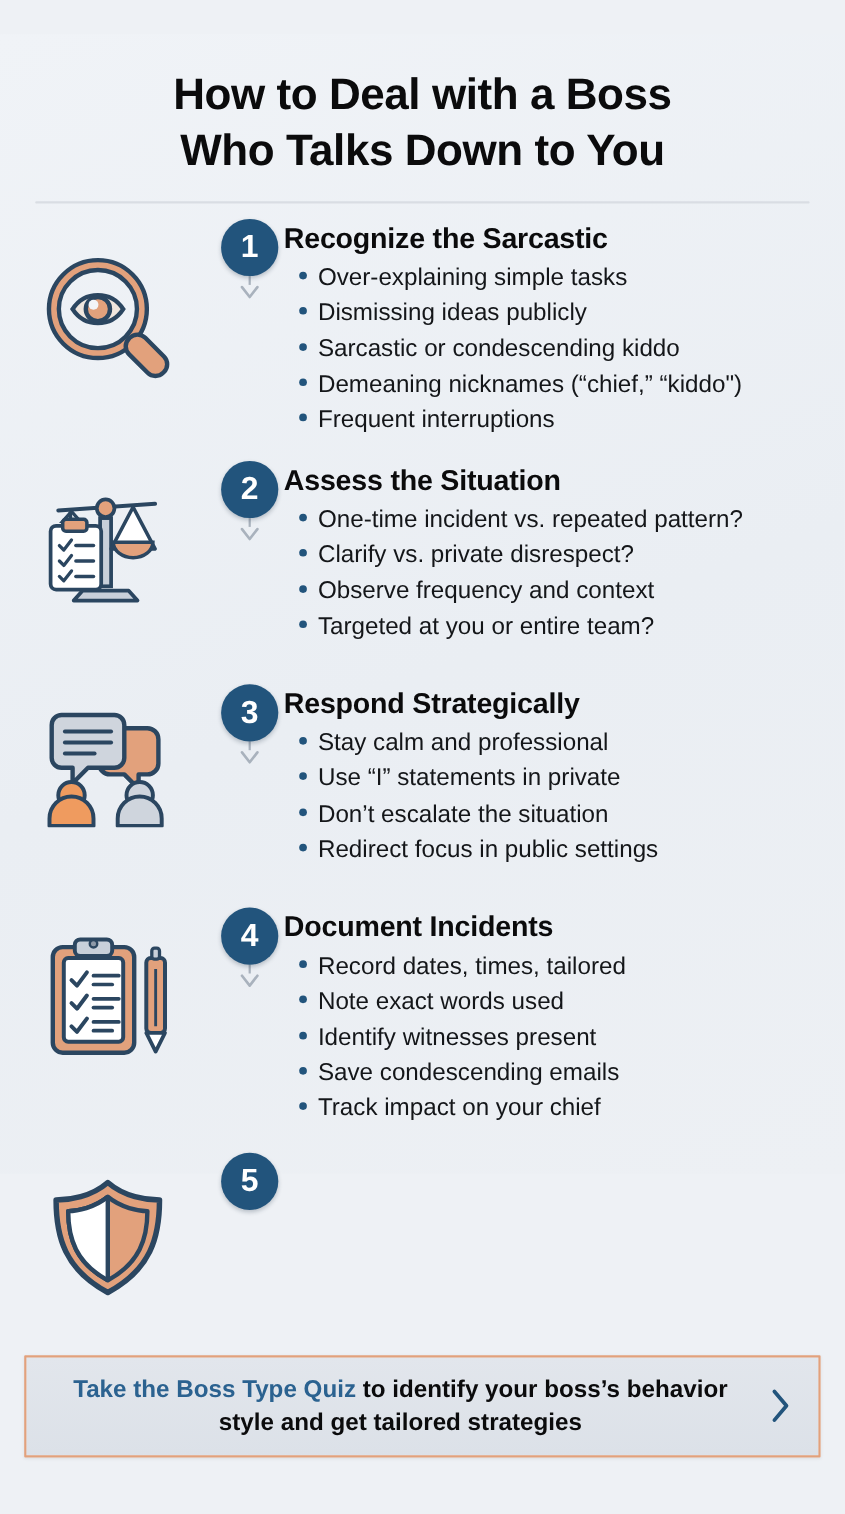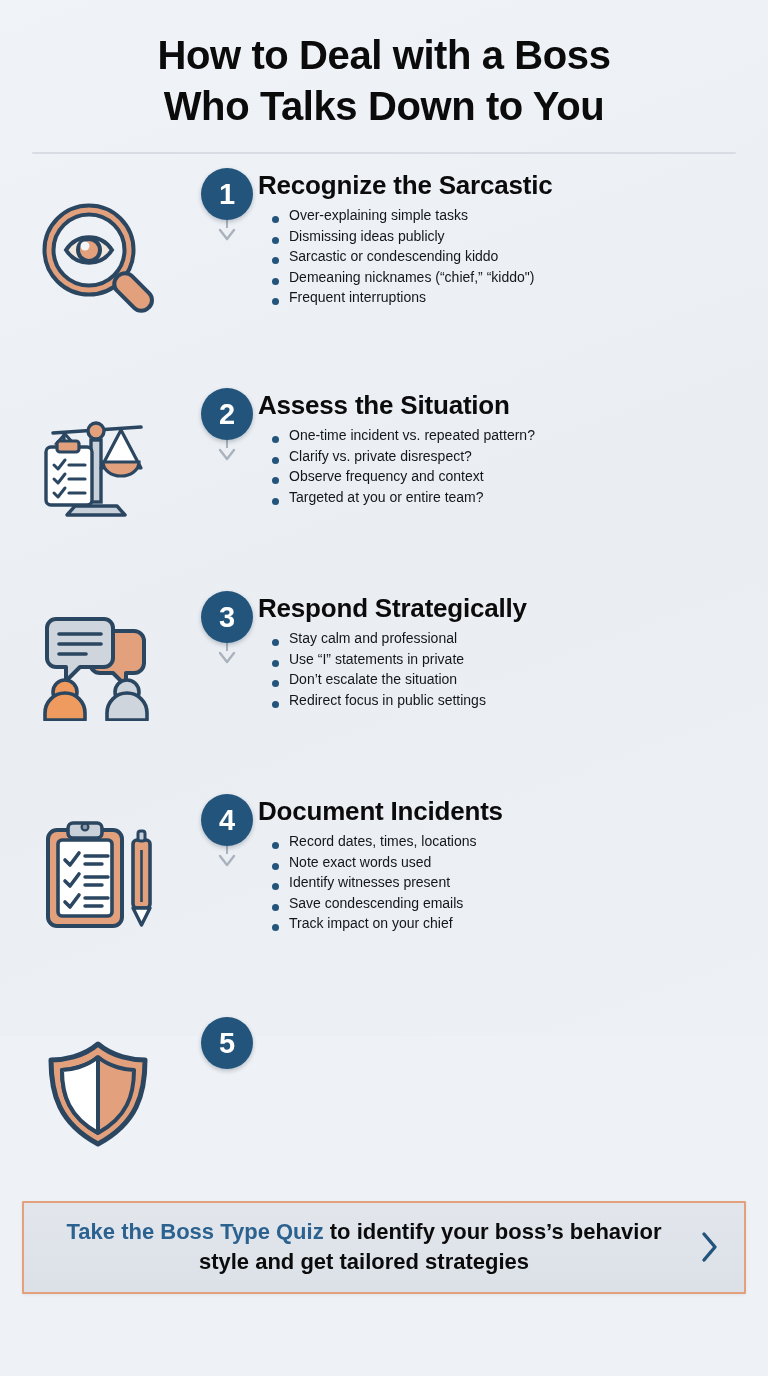--- a/index.html
+++ b/index.html
@@ -12,20 +12,21 @@
     font-family: "Liberation Sans", sans-serif;
     overflow: hidden;
     position: relative;
   }
 
   .page {
     width: 768px;
     height: 1036px;
     position: relative;
     background: linear-gradient(160deg,#f0f3f7 0%,#eaeef3 55%,#edf0f4 100%);
+    margin-top: 31px;
   }
 
   
   .header {
     padding: 30px 30px 0 30px;
     text-align: center;
   }
   .title-line {
     font-size: 40px;
     font-weight: bold;
@@ -127,21 +128,21 @@
     line-height: 1.18;
     letter-spacing: -0.2px;
     margin-bottom: 4px;
     white-space: nowrap;
   }
 
   .bullets { list-style: none; padding-left: 14px; }
 
   .bullets li {
     position: relative;
-    font-size: 14px;
+    font-size: 22px;
     color: #141619;
     line-height: 1.47;
     padding-left: 17px;
     white-space: nowrap;
   }
   .bullets li::before {
     content: "";
     position: absolute;
     left: 0;
     top: 11px;
@@ -343,21 +344,21 @@
           <div class="head">
             <svg width="18" height="14" viewBox="0 0 18 14">
               <path d="M2 2 L9 11 L16 2" fill="none" stroke="#a9b2bd" stroke-width="2.4" stroke-linecap="round" stroke-linejoin="round"></path>
             </svg>
           </div>
         </div>
       </div>
       <div class="content-col">
         <div class="step-title">Document Incidents</div>
         <ul class="bullets">
-          <li>Record dates, times, locations</li>
+          <li>Record dates, times, tailored</li>
           <li>Note exact words used</li>
           <li>Identify witnesses present</li>
           <li>Save condescending emails</li>
           <li>Track impact on your chief</li>
         </ul>
       </div>
     </div>
 
     <div class="step" style="min-height:170px;">
       <div class="icon-col" style="padding-top:22px;">

